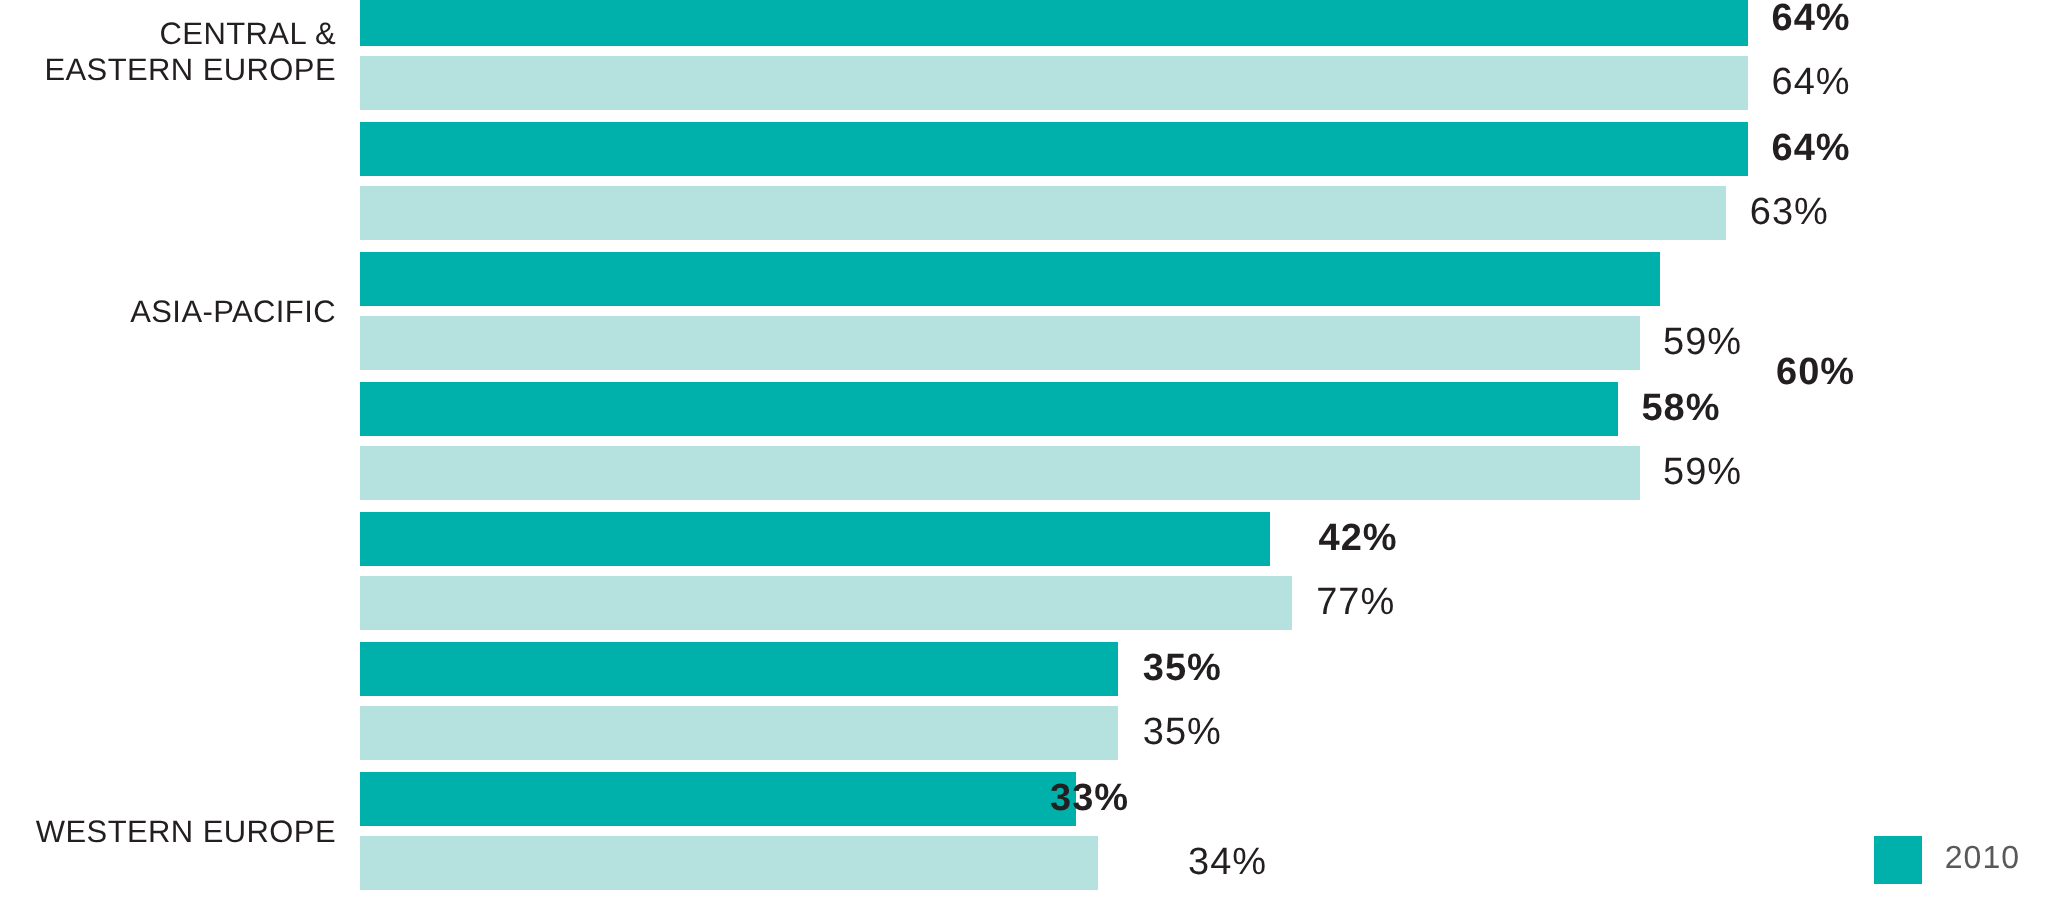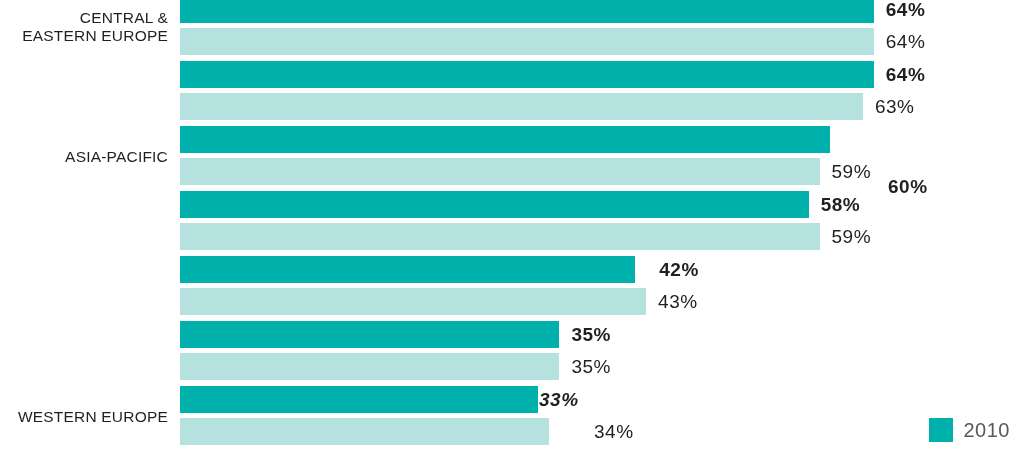--- a/index.html
+++ b/index.html
@@ -69,21 +69,21 @@
     display:flex;
     align-items:center;
     gap:11px;
   }
   .legend-swatch{
     width:24px;height:24px;
     display:block;
   }
   .legend-swatch.s2010{ background:#00b0aa; }
   .legend-label{
-    font-size:20px;
+    font-size:16px;
     color:#58595b;
     letter-spacing:0.5px;
     line-height:24px;
   }
 </style>
 </head>
 <body>
 
 <div id="chart-root">
     <div class="row-group" style="top: -4px; height: 59px;">
@@ -110,32 +110,32 @@
     <div class="row-group" style="top: 191px; height: 59px;">
       <div class="bar bar-2010" style="left: 180px; top: 0px; width: 628.72px; position: absolute;"></div>
       <div class="bar-value val-2010" style="left: 820.72px; top: 0px;">58%</div>
       <div class="bar bar-2009" style="left: 180px; top: 32px; width: 639.56px; position: absolute;"></div>
       <div class="bar-value val-2009" style="left: 831.56px; top: 32px;">59%</div>
     </div>
     <div class="row-group" style="top: 256px; height: 59px;">
       <div class="bar bar-2010" style="left: 180px; top: 0px; width: 455.28px; position: absolute;"></div>
       <div class="bar-value val-2010" style="left: 647.28px; top: 0px; margin-left: 12px;">42%</div>
       <div class="bar bar-2009" style="left: 180px; top: 32px; width: 466.12px; position: absolute;"></div>
-      <div class="bar-value val-2009" style="left: 658.12px; top: 32px;">43%</div>
+      <div class="bar-value val-2009" style="left: 658.12px; top: 32px;">77%</div>
     </div>
     <div class="row-group" style="top: 321px; height: 59px;">
       <div class="bar bar-2010" style="left: 180px; top: 0px; width: 379.4px; position: absolute;"></div>
       <div class="bar-value val-2010" style="left: 571.4px; top: 0px;">35%</div>
       <div class="bar bar-2009" style="left: 180px; top: 32px; width: 379.4px; position: absolute;"></div>
       <div class="bar-value val-2009" style="left: 571.4px; top: 32px;">35%</div>
     </div>
     <div class="row-group" style="top: 386px; height: 59px;">
       <div class="cat-label" style="top: 21.5px;">WESTERN EUROPE</div>
       <div class="bar bar-2010" style="left: 180px; top: 0px; width: 357.72px; position: absolute;"></div>
-      <div class="bar-value val-2010" style="left: 539px; top: 0px; font-style: italic;">33%</div>
+      <div class="bar-value val-2010" style="left: 525px; top: 0px;">33%</div>
       <div class="bar bar-2009" style="left: 180px; top: 32px; width: 368.56px; position: absolute;"></div>
       <div class="bar-value val-2009" style="left: 554px; top: 32px; margin-left: 40px;">34%</div>
     </div>
   </div>
 
 <div id="legend">
   <div class="legend-item">
     <span class="legend-swatch s2010"></span>
     <span class="legend-label">2010</span>
   </div>

